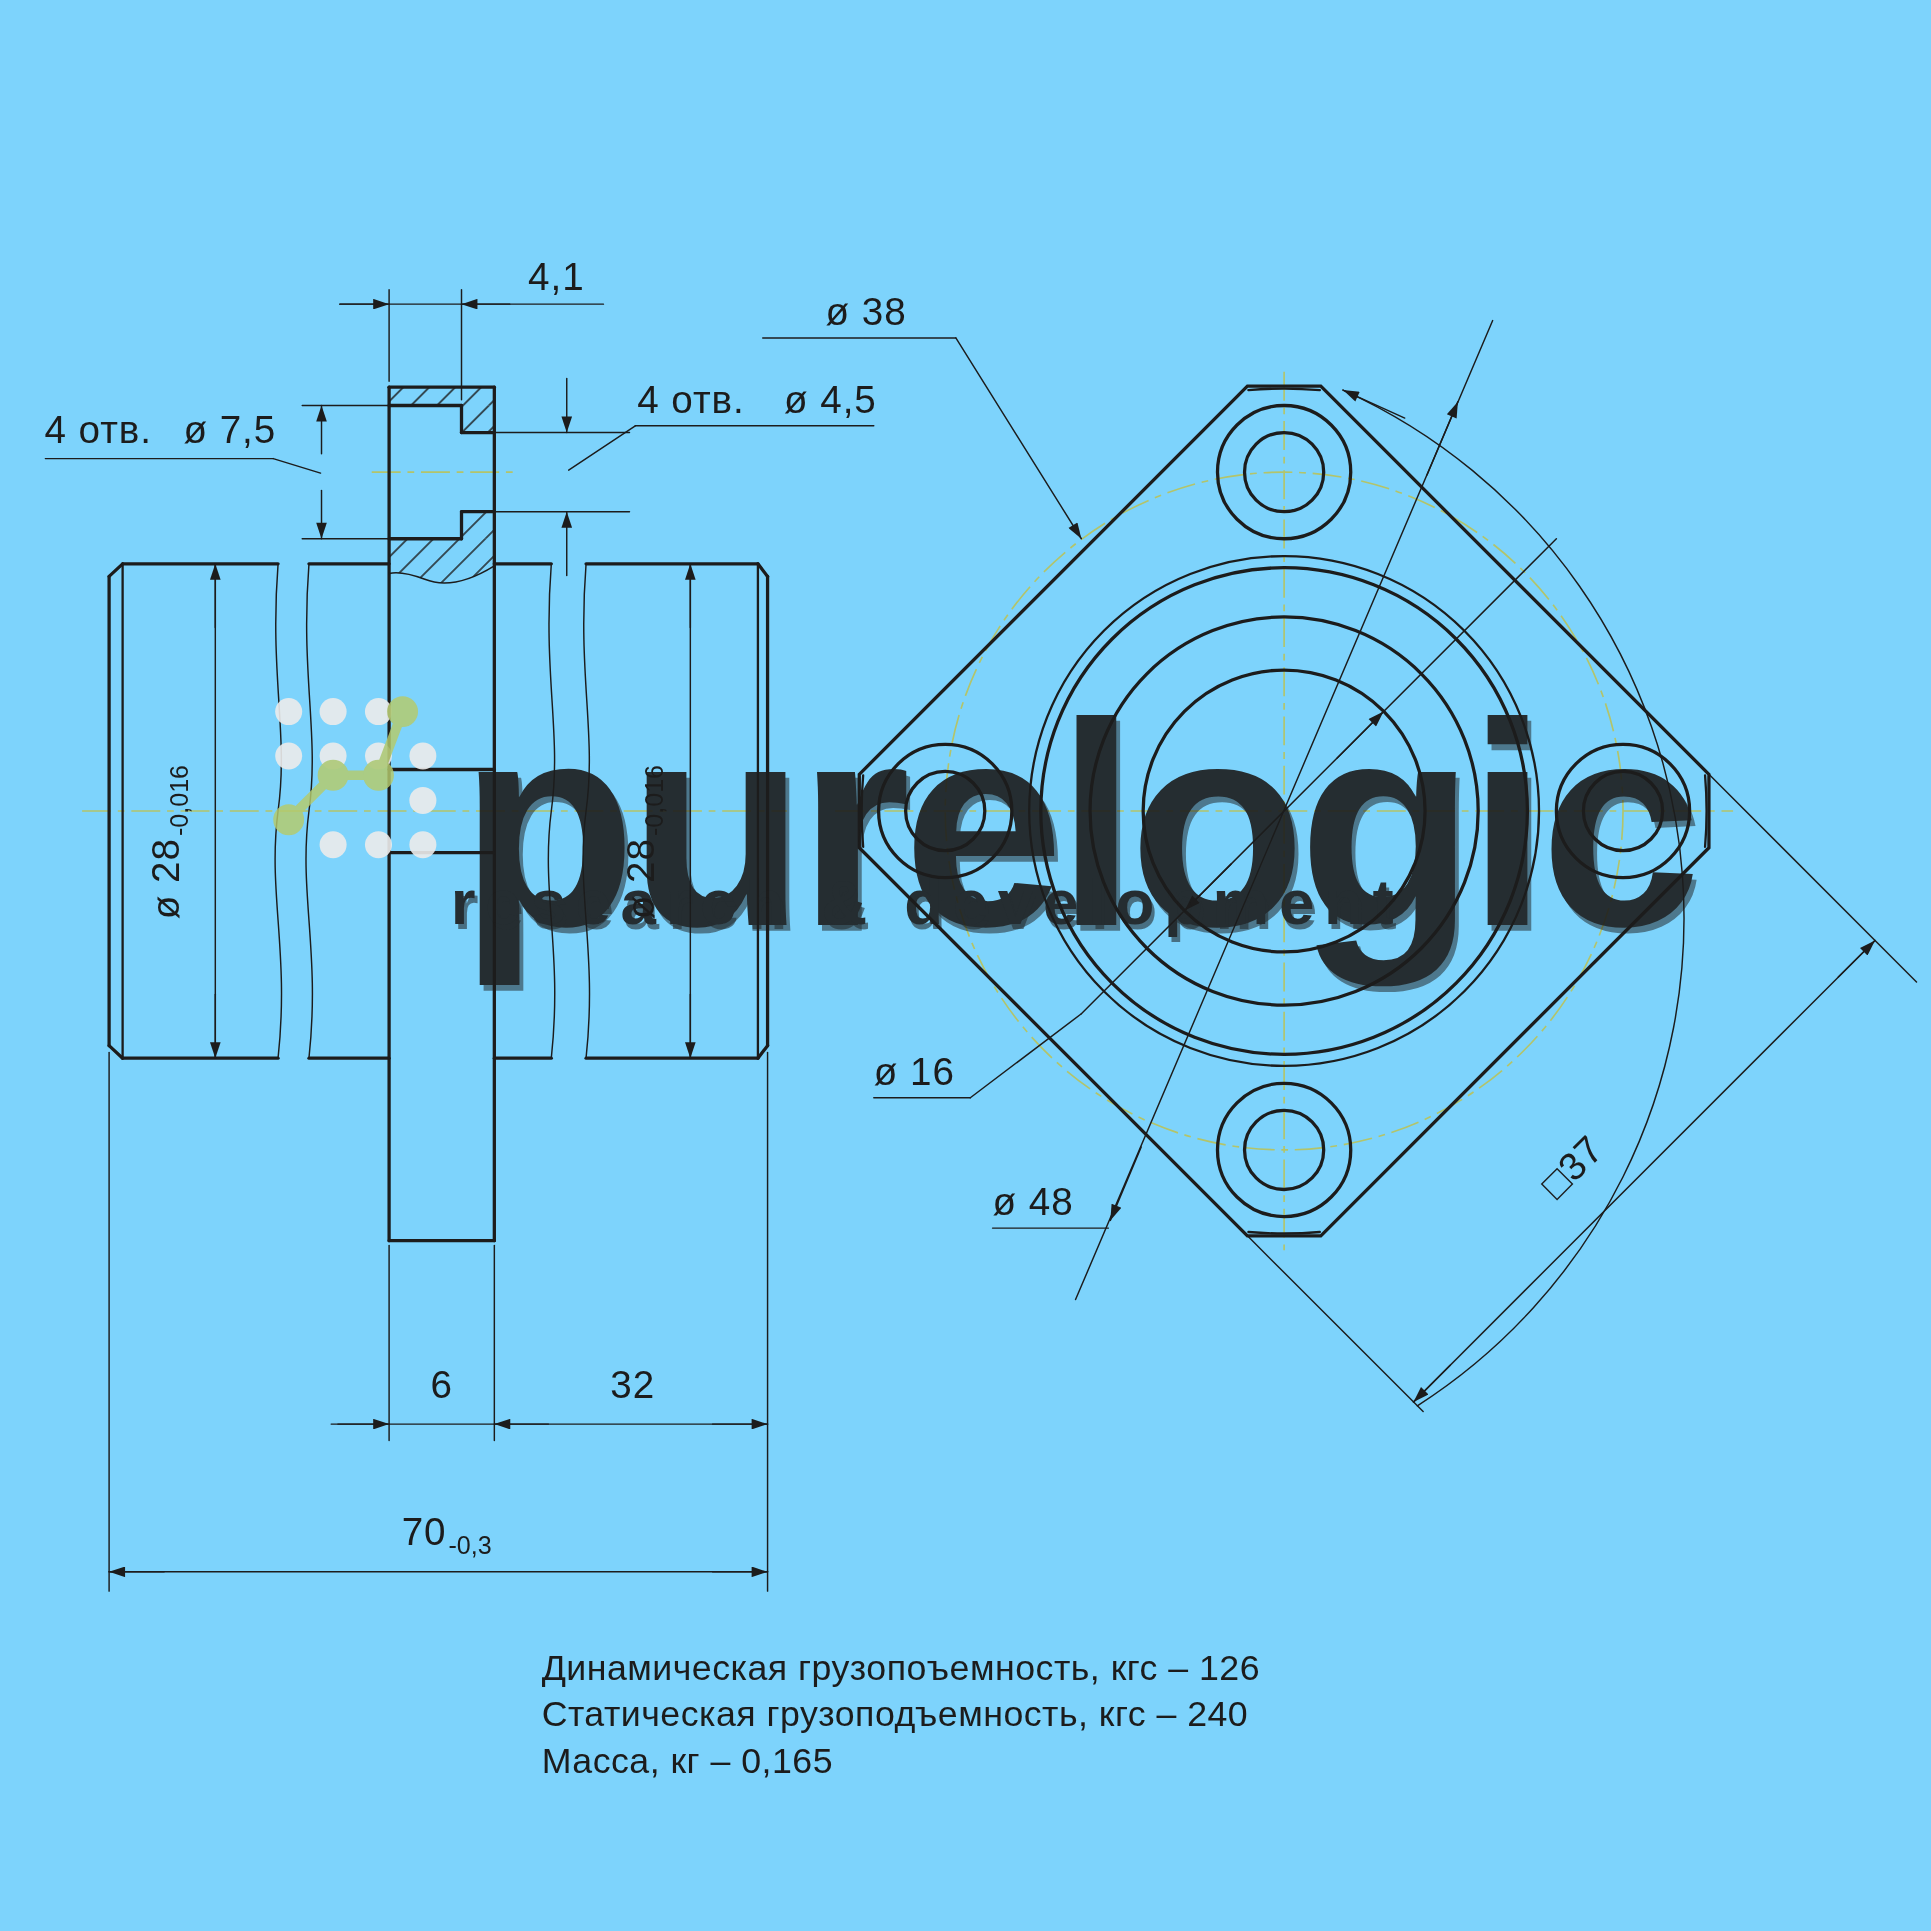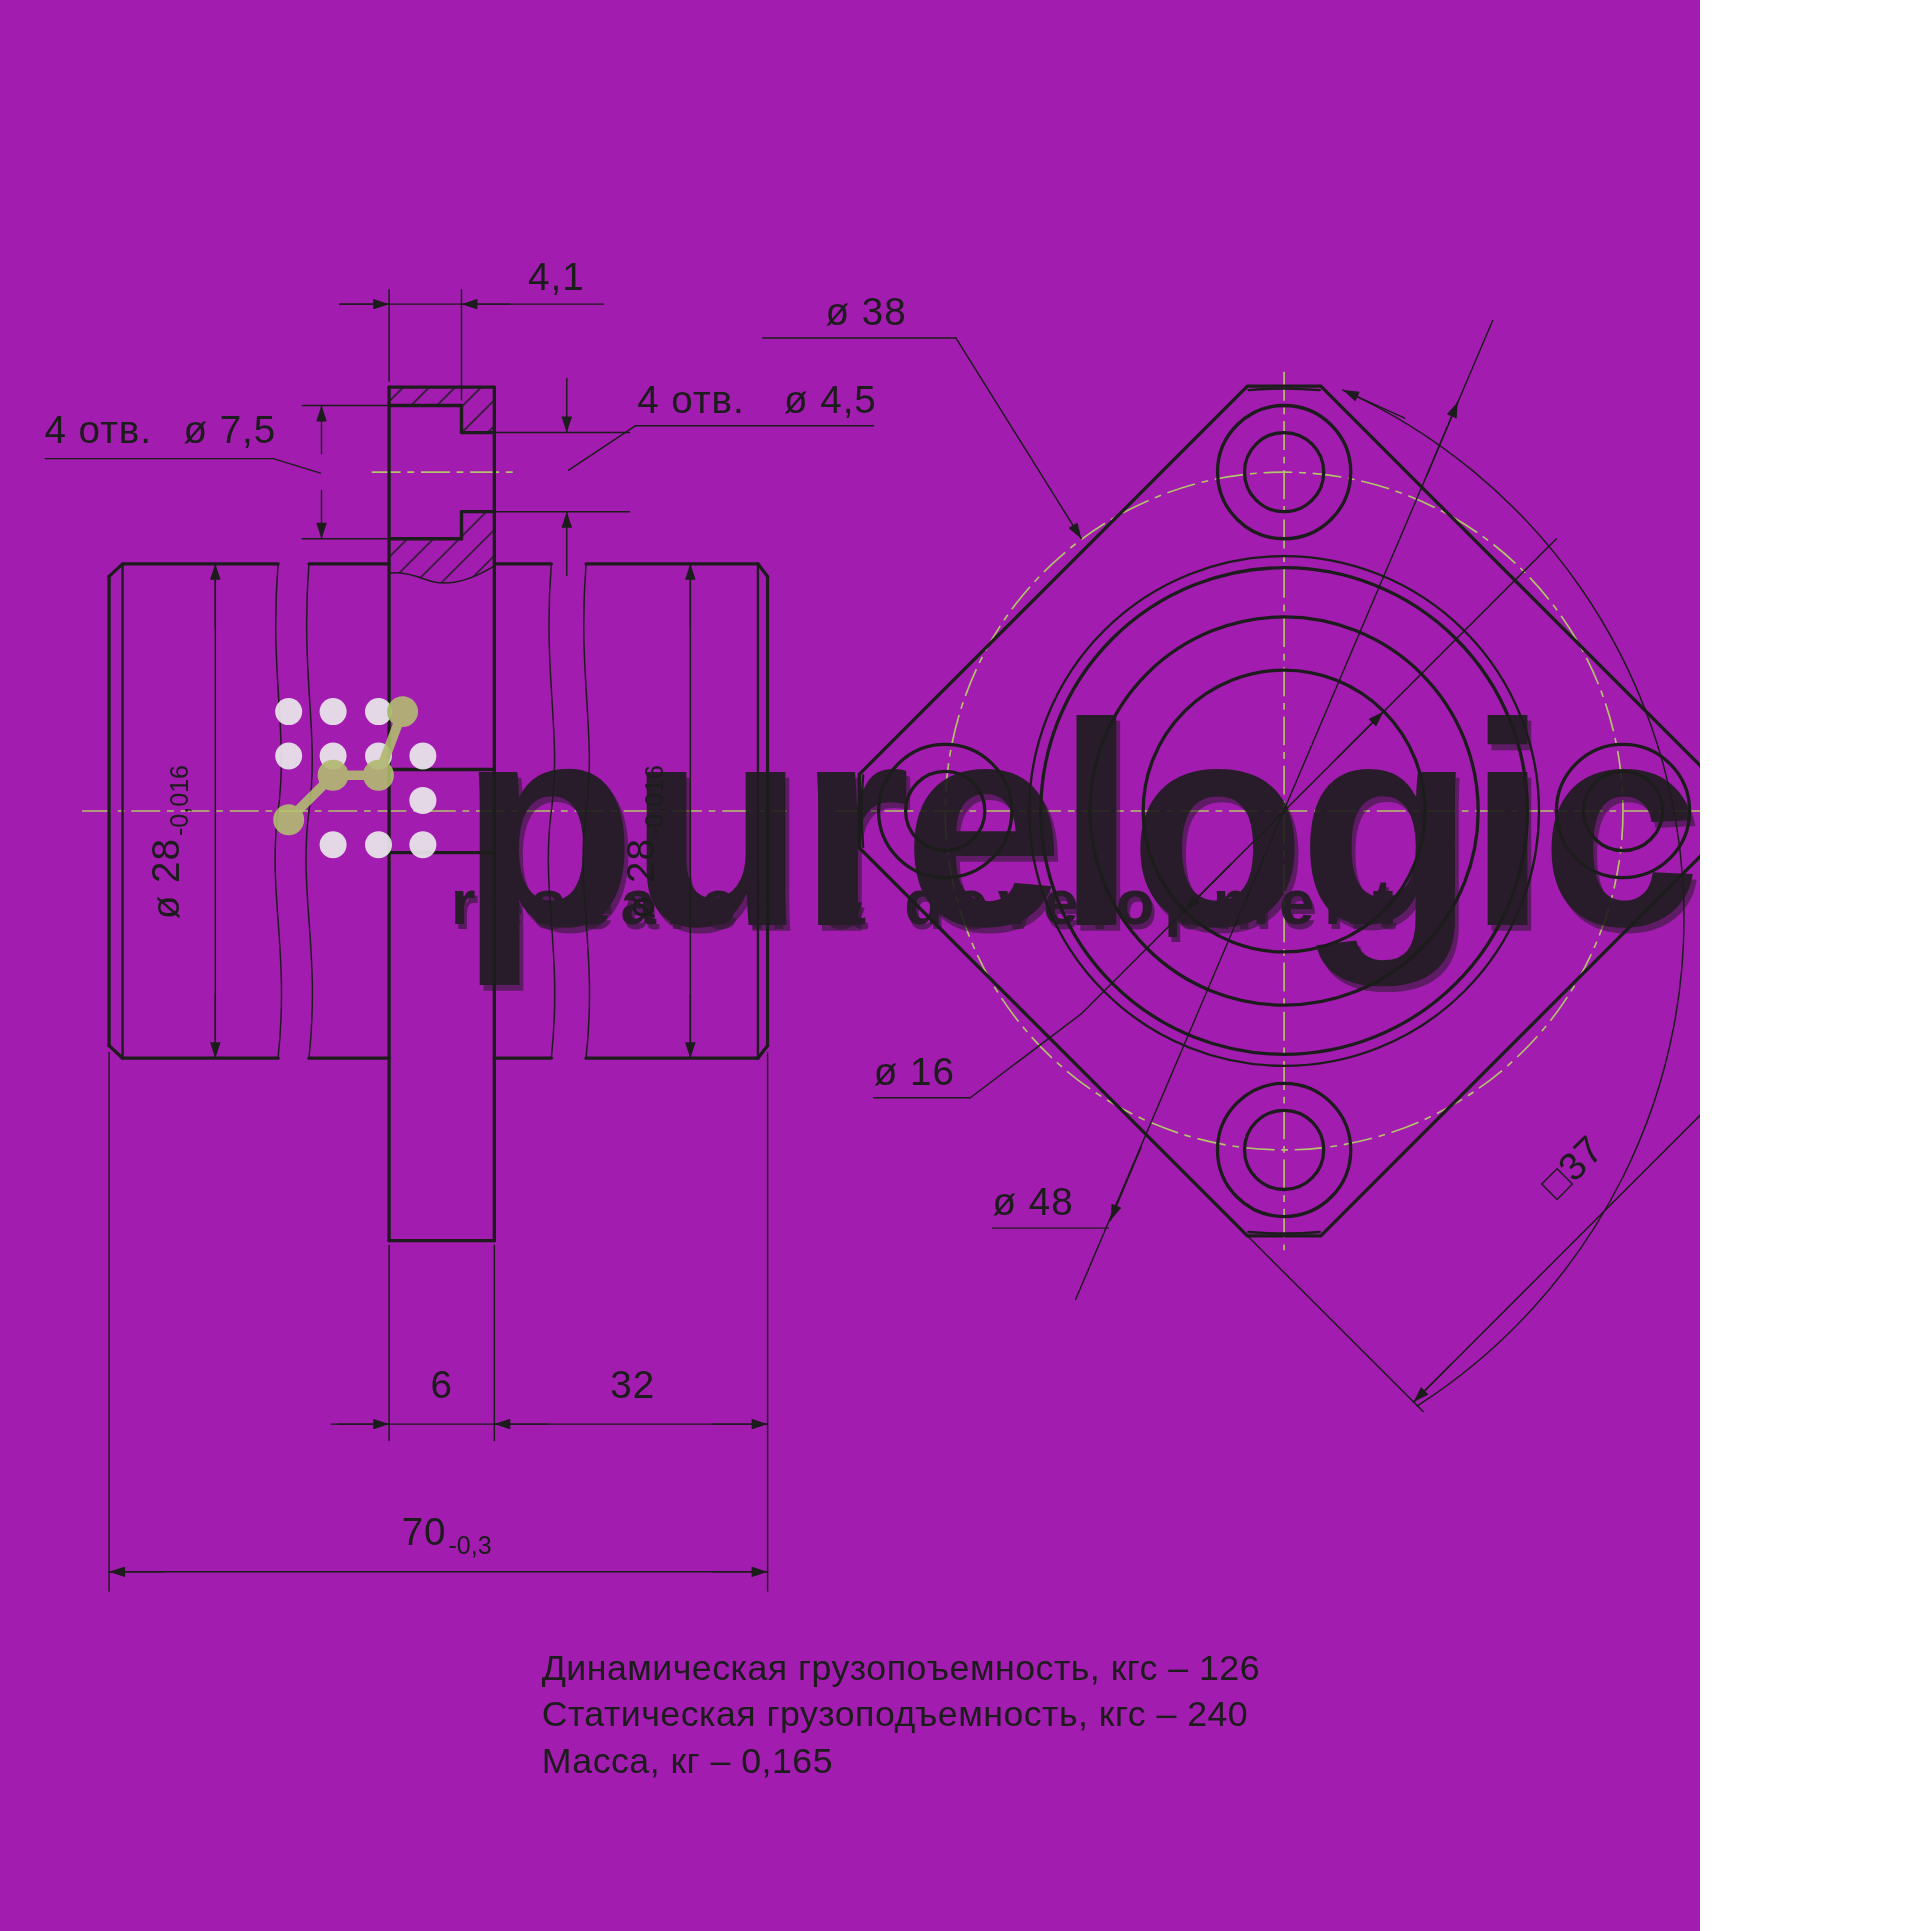--- a/index.html
+++ b/index.html
@@ -1,16 +1,16 @@
 <!DOCTYPE html>
 <html><head>
 <meta charset="utf-8">
 <style>
   html,body{margin:0;padding:0;background:#ffffff;}
-  .page{width:1700px;height:1931px;position:relative;background:#a21caf;overflow:hidden;}
+  .page{width:1931px;height:1931px;position:relative;background:#7dd3fc;overflow:hidden;}
   svg{display:block;}
   text{font-family:"Liberation Sans",sans-serif;fill:#1c1c1c;}
   .dimtxt{font-size:40px;letter-spacing:1px;}
   .subtxt{font-size:26px;}
   .spec{font-size:37px;letter-spacing:0.5px;}
   .thick{stroke:#1c1c1c;stroke-width:3.4;fill:none;stroke-linecap:round;}
   .med{stroke:#1c1c1c;stroke-width:2.4;fill:none;stroke-linecap:round;}
   .thin{stroke:#1c1c1c;stroke-width:1.5;fill:none;stroke-linecap:round;}
   .green{stroke:#b3c46a;stroke-width:1.7;fill:none;stroke-dasharray:30 7 7 7;}
   .wm-big{font-size:300px;font-weight:bold;letter-spacing:-8px;}

